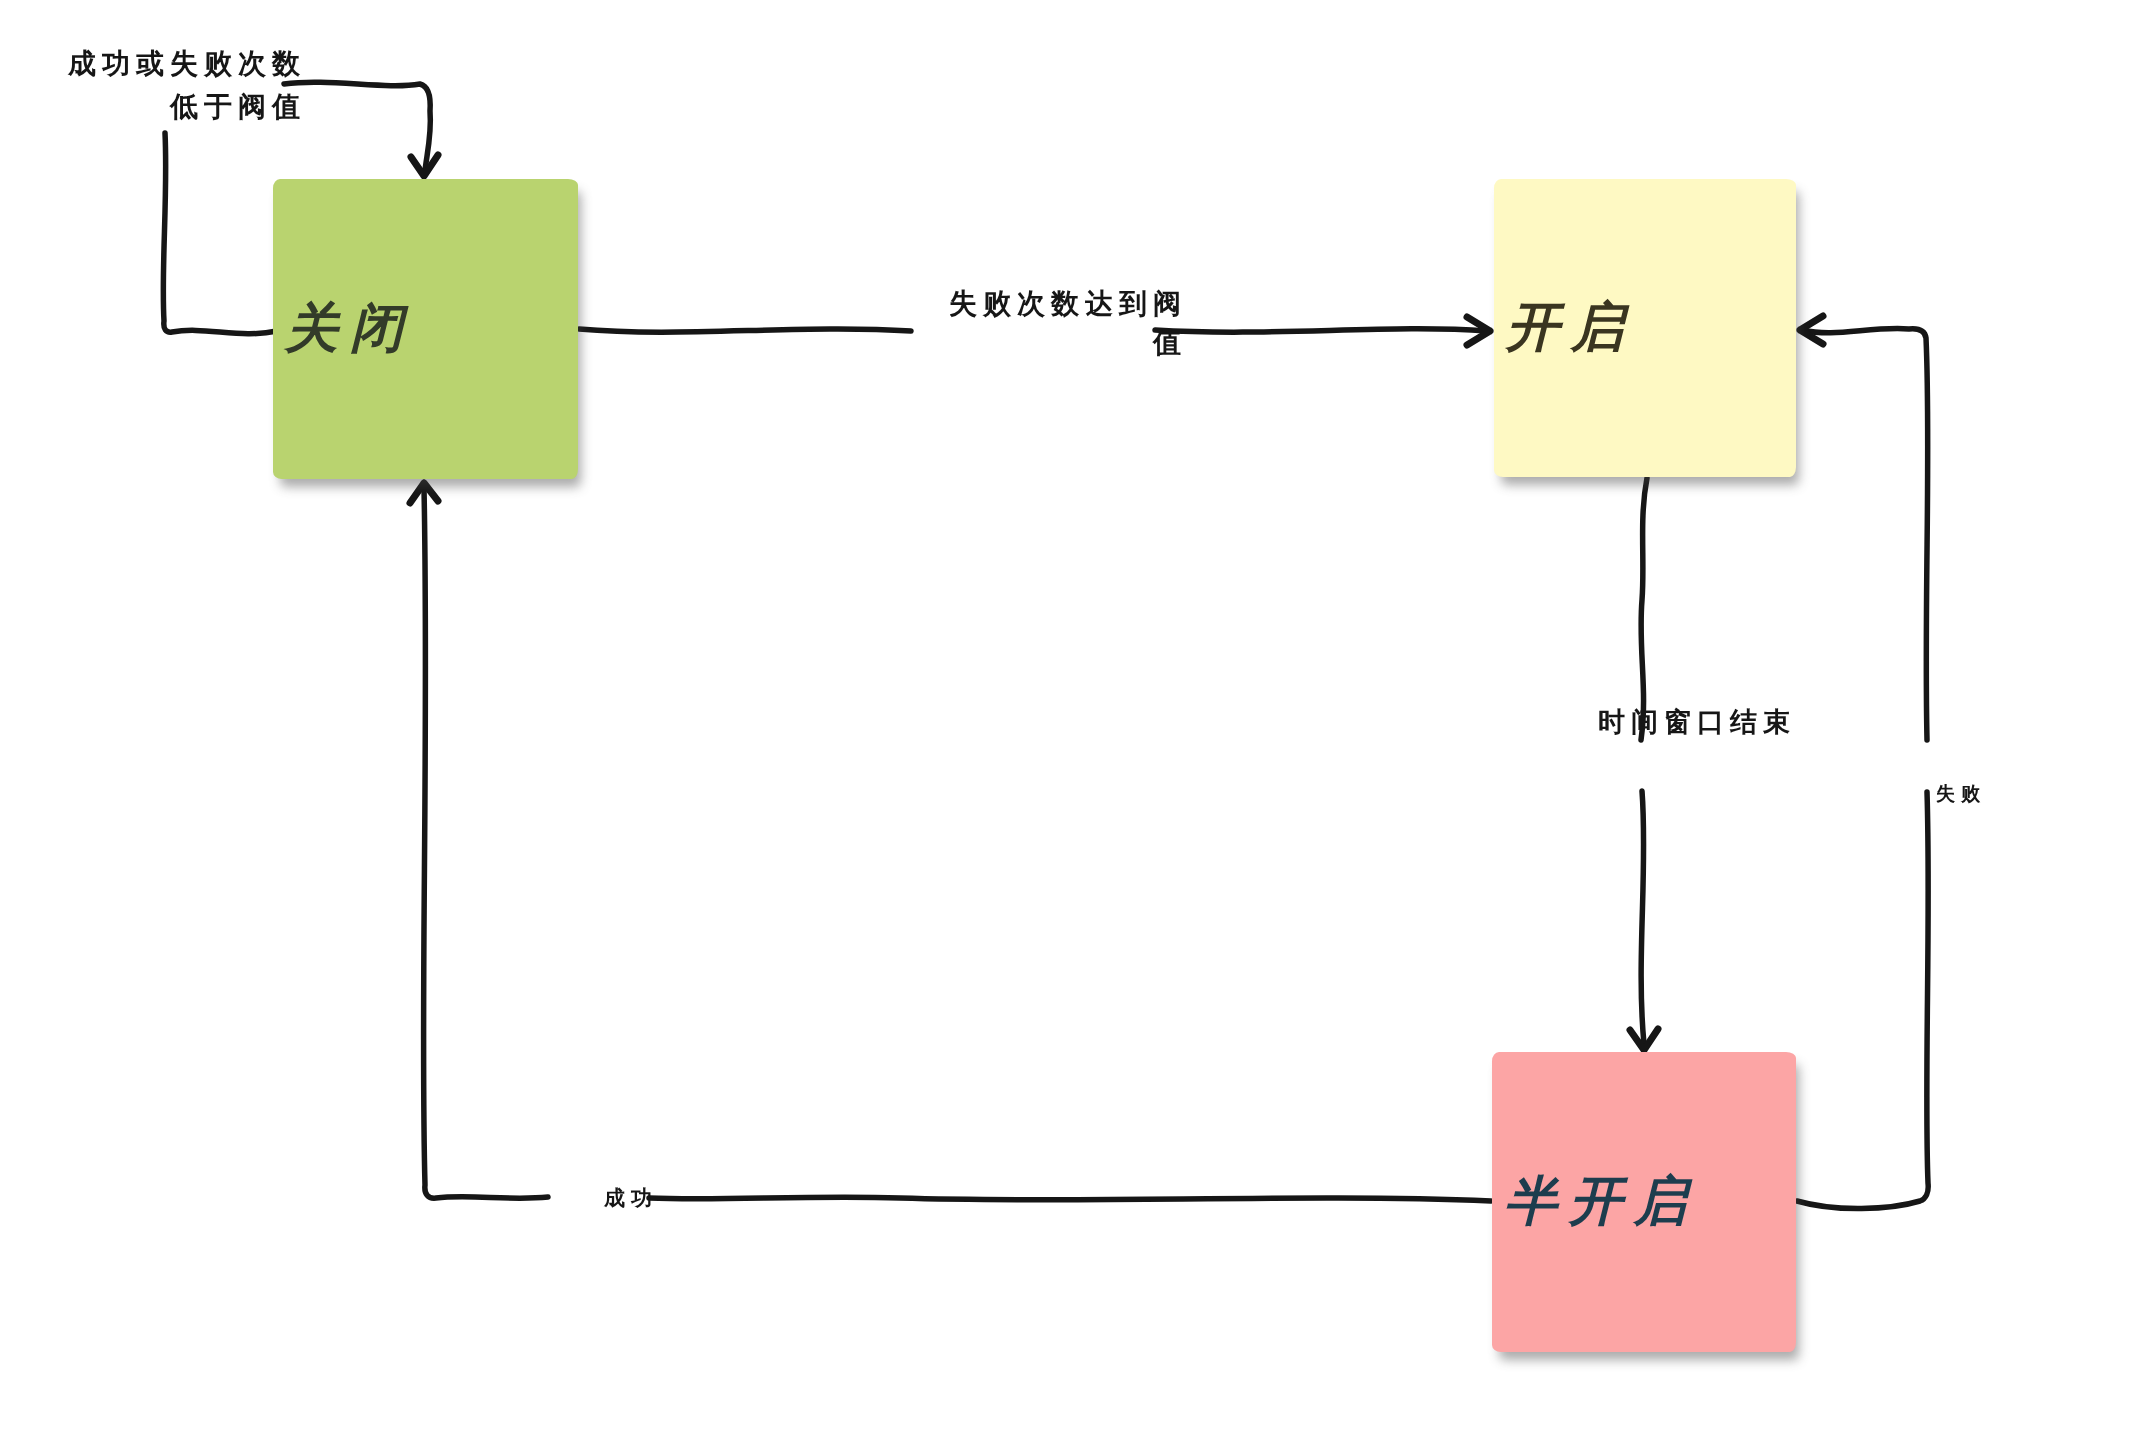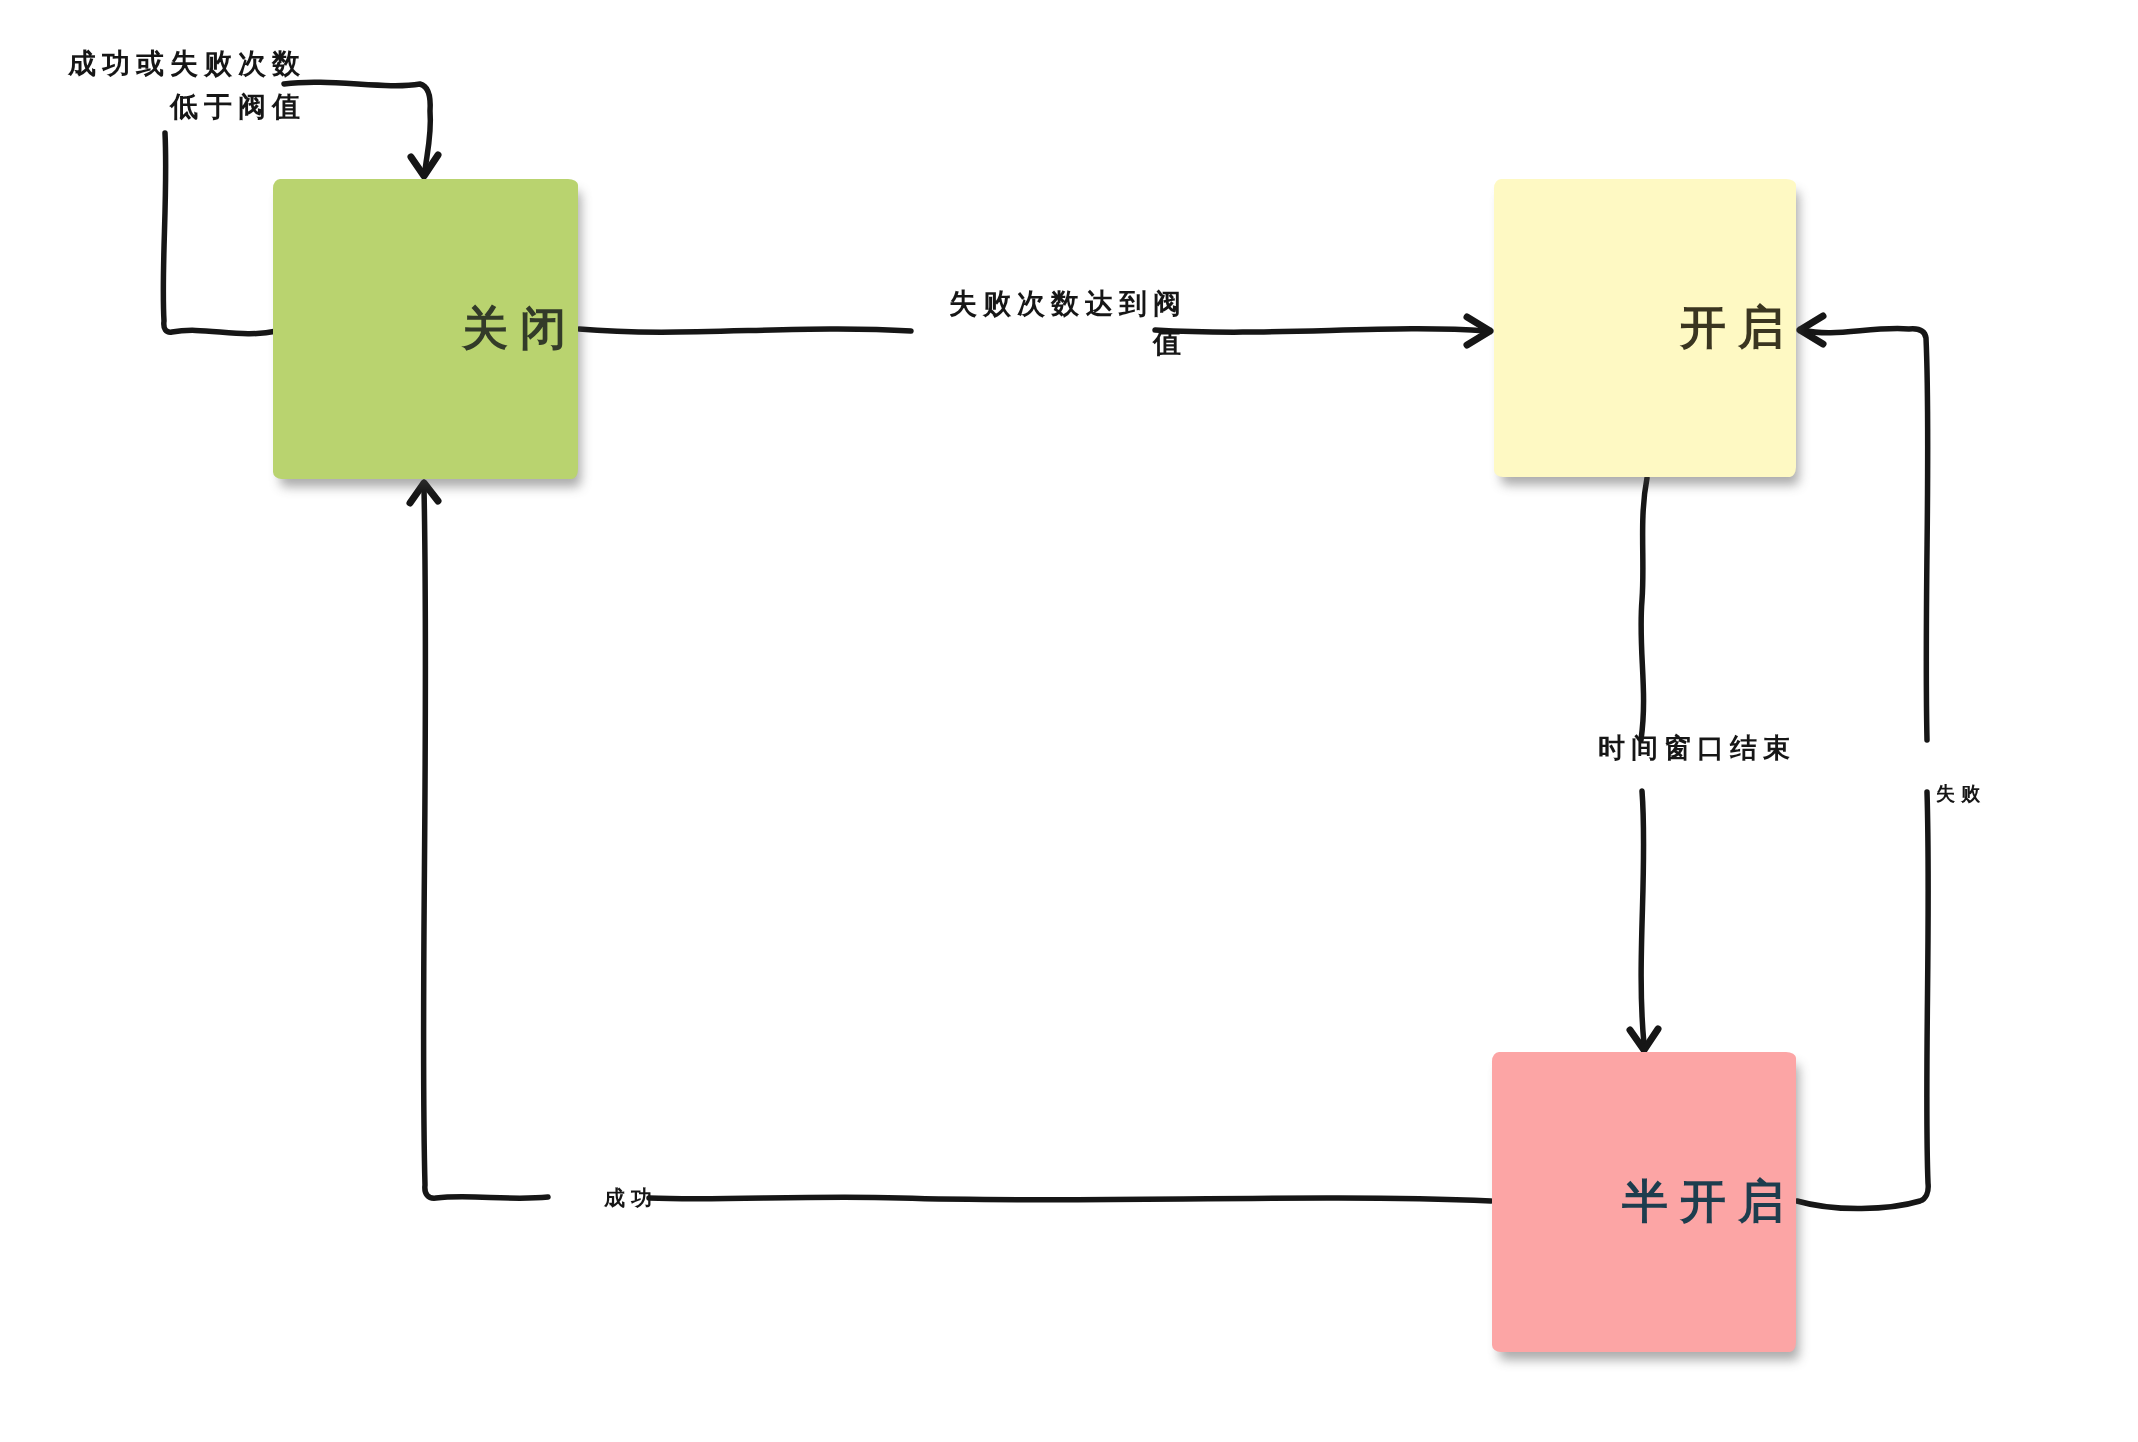--- a/index.html
+++ b/index.html
@@ -8,37 +8,38 @@
     width:2138px;height:1442px;
     background:#ffffff;
     overflow:hidden;
     font-family:"DejaVu Sans","Liberation Sans",sans-serif;
   }
   #connectors{position:absolute;left:0;top:0;width:2138px;height:1442px;}
   .line{fill:none;stroke:#161616;stroke-width:5.5;stroke-linecap:round;stroke-linejoin:round;}
   .arrowhead{fill:none;stroke:#161616;stroke-width:7;stroke-linecap:round;stroke-linejoin:round;}
   .state{
     position:absolute;
-    display:flex;align-items:center;justify-content:flex-end;
-    font-size:46px;font-weight:bold;letter-spacing:12px;
+    display:flex;align-items:center;justify-content:flex-start;
+    font-size:53px;font-weight:bold;letter-spacing:12px;
     text-indent:12px; 
     border-radius:7px 10px 6px 9px / 9px 6px 10px 7px;
     box-shadow:5px 10px 11px -2px rgba(70,70,70,0.45);
+    font-style:italic;
   }
   .state-closed{left:273px;top:179px;width:305px;height:300px;}
   .state-open{left:1494px;top:179px;width:302px;height:298px;}
   .state-half-open{left:1492px;top:1052px;width:304px;height:300px;}
   .edge-label{
     position:absolute;
     color:#161616;font-size:28px;font-weight:bold;
     text-align:right;letter-spacing:6px;
   }
   .lbl-self-loop{left:26px;top:42px;width:280px;line-height:43px;}
   .lbl-fail-threshold{left:887px;top:284px;width:300px;line-height:39px;}
-  .lbl-window-end{left:1496px;top:730px;width:300px;font-size:27px;}
+  .lbl-window-end{left:1496px;top:704px;width:300px;font-size:27px;}
   .lbl-fail{left:1866px;top:781px;width:120px;font-size:19px;}
   .lbl-success{left:538px;top:1184px;width:120px;font-size:21px;}
 </style>
 </head>
 <body>
 
 <div id="canvas">
 
   <svg id="connectors" viewBox="0 0 2138 1442">
 

